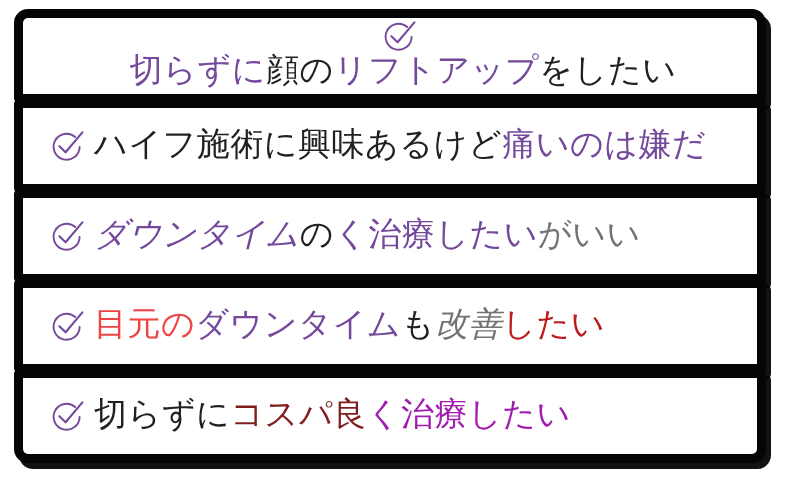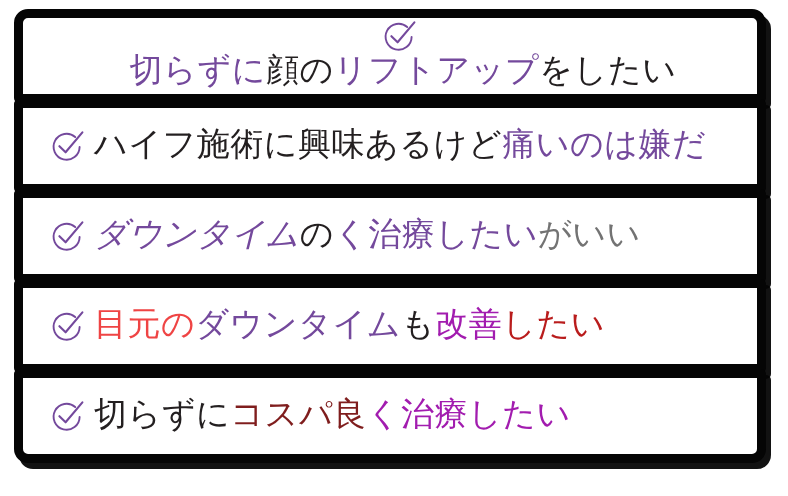--- a/index.html
+++ b/index.html
@@ -100,21 +100,21 @@
         </span>
         <div class="row-text"><span class="hi" style="color: rgb(116, 73, 156); font-style: italic;">ダウンタイム</span><span class="pl" style="color: rgb(35, 31, 32);">の</span><span class="hi" style="color: rgb(116, 73, 156);">く治療したい</span><span class="pl" style="color: #737373;">がいい</span></div>
       </div>
       <div class="row" style="border-color: rgb(5, 5, 5); background: rgb(255, 255, 255);">
         <span class="check-icon">
           <svg viewBox="0 0 36 36">
             <path d="M 26.2 9.0 A 13 13 0 1 0 30.6 18.9" fill="none" stroke="#74499C" stroke-width="1.9" stroke-linecap="round"></path>
             <path d="M 10.4 18.2 L 16.6 24.3 L 33.4 4.4" fill="none" stroke="#74499C" stroke-width="2.1" stroke-linecap="round" stroke-linejoin="round"></path>
           </svg>
         </span>
-        <div class="row-text"><span class="pl" style="color: #ef4444;">目元の</span><span class="hi" style="color: rgb(116, 73, 156);">ダウンタイム</span><span class="pl" style="color: rgb(35, 31, 32);">も</span><span class="hi" style="color: #a21caf;">改善</span><span class="pl" style="color: #b91c1c;">したい</span></div>
+        <div class="row-text"><span class="pl" style="color: #ef4444;">目元の</span><span class="hi" style="color: rgb(116, 73, 156);">ダウンタイム</span><span class="pl" style="color: rgb(35, 31, 32);">も</span><span class="hi" style="color: #737373; font-style: italic;">改善</span><span class="pl" style="color: #b91c1c;">したい</span></div>
       </div>
       <div class="row" style="border-color: rgb(5, 5, 5); background: rgb(255, 255, 255);">
         <span class="check-icon">
           <svg viewBox="0 0 36 36">
             <path d="M 26.2 9.0 A 13 13 0 1 0 30.6 18.9" fill="none" stroke="#74499C" stroke-width="1.9" stroke-linecap="round"></path>
             <path d="M 10.4 18.2 L 16.6 24.3 L 33.4 4.4" fill="none" stroke="#74499C" stroke-width="2.1" stroke-linecap="round" stroke-linejoin="round"></path>
           </svg>
         </span>
         <div class="row-text"><span class="pl" style="color: rgb(35, 31, 32);">切らずに</span><span class="hi" style="color: #7f1d1d;">コスパ良</span><span class="pl" style="color: #a21caf;">く治療したい</span></div>
       </div>

